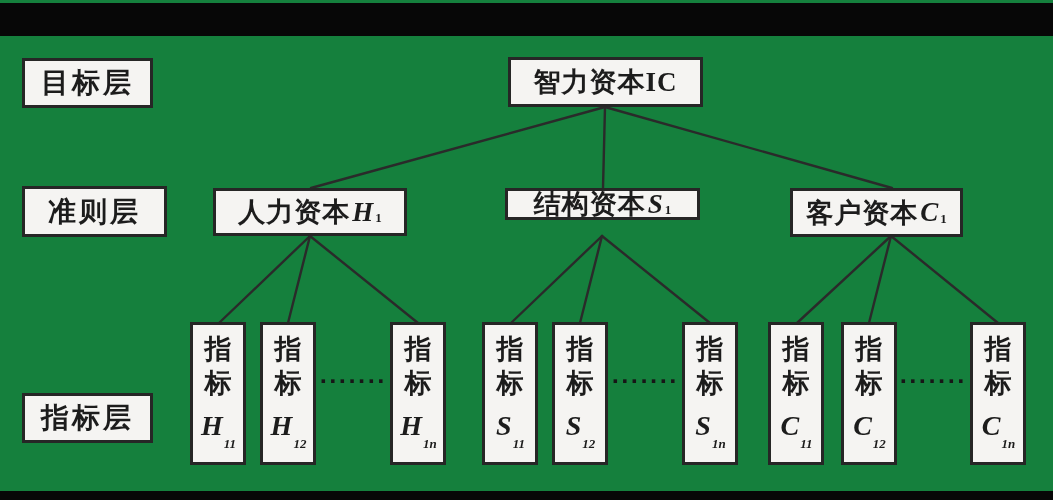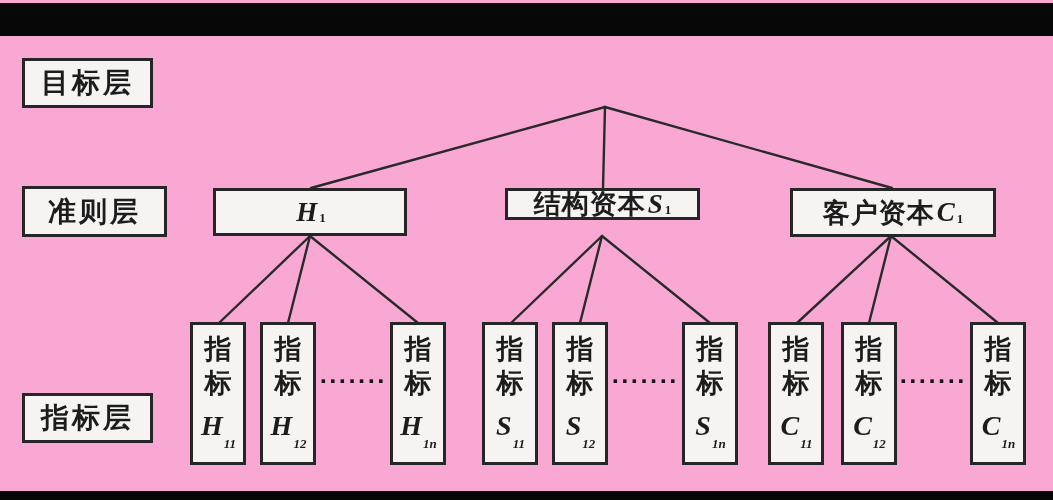--- a/index.html
+++ b/index.html
@@ -1,19 +1,19 @@
 <!DOCTYPE html>
 <html><head>
 <meta charset="utf-8">
 <style>
   html,body{margin:0;padding:0;}
   .stage{
     position:relative;
     width:1053px;height:500px;
-    background:#f9a8d4;
+    background:#15803d;
     overflow:hidden;
     font-family:"Liberation Serif","DejaVu Serif",serif;
     color:#1c1c1c;
   }
   .bar{position:absolute;left:0;width:1053px;background:#070707;}
   .bar.top{top:3px;height:33px;}
   .bar.bottom{top:491px;height:9px;}
   .connectors{position:absolute;left:0;top:0;}
   .box{
     position:absolute;
@@ -76,31 +76,35 @@
       <line x1="891" y1="236" x2="797" y2="323"></line>
       <line x1="891" y1="236" x2="869" y2="323"></line>
       <line x1="891" y1="236" x2="998" y2="323"></line>
     </g>
   </svg>
 
   <div class="box label-box" style="left:22px;top:58px;width:131px;height:50px;">目标层</div>
   <div class="box label-box" style="left:22px;top:186px;width:145px;height:51px;">准则层</div>
   <div class="box label-box" style="left:22px;top:365px;width:131px;height:50px;margin-top:28px;">指标层</div>
 
+  <div class="box node-box" style="left:508px;top:57px;width:195px;height:50px;">
+    <span>智力资本IC</span>
+  </div>
 
   <div class="box node-box" style="left:213px;top:188px;width:194px;height:48px;">
+    <span>人力资本</span>
       <span class="mvar">H</span>
       <sub>1</sub>
   </div>
   <div class="box node-box" style="left:505px;top:188px;width:195px;height:32px;">
     <span>结构资本</span>
       <span class="mvar">S</span>
       <sub>1</sub>
   </div>
-  <div class="box node-box" style="left:790px;top:188px;width:206px;height:49px;">
+  <div class="box node-box" style="left:790px;top:188px;width:173px;height:49px;">
     <span>客户资本</span>
       <span class="mvar">C</span>
       <sub>1</sub>
   </div>
 
   <div class="ind-box" style="left:190px;">
     <span class="ch">指</span>
     <span class="ch">标</span>
     <span class="mvar"><span>H</span><sub>11</sub></span>
   </div>

